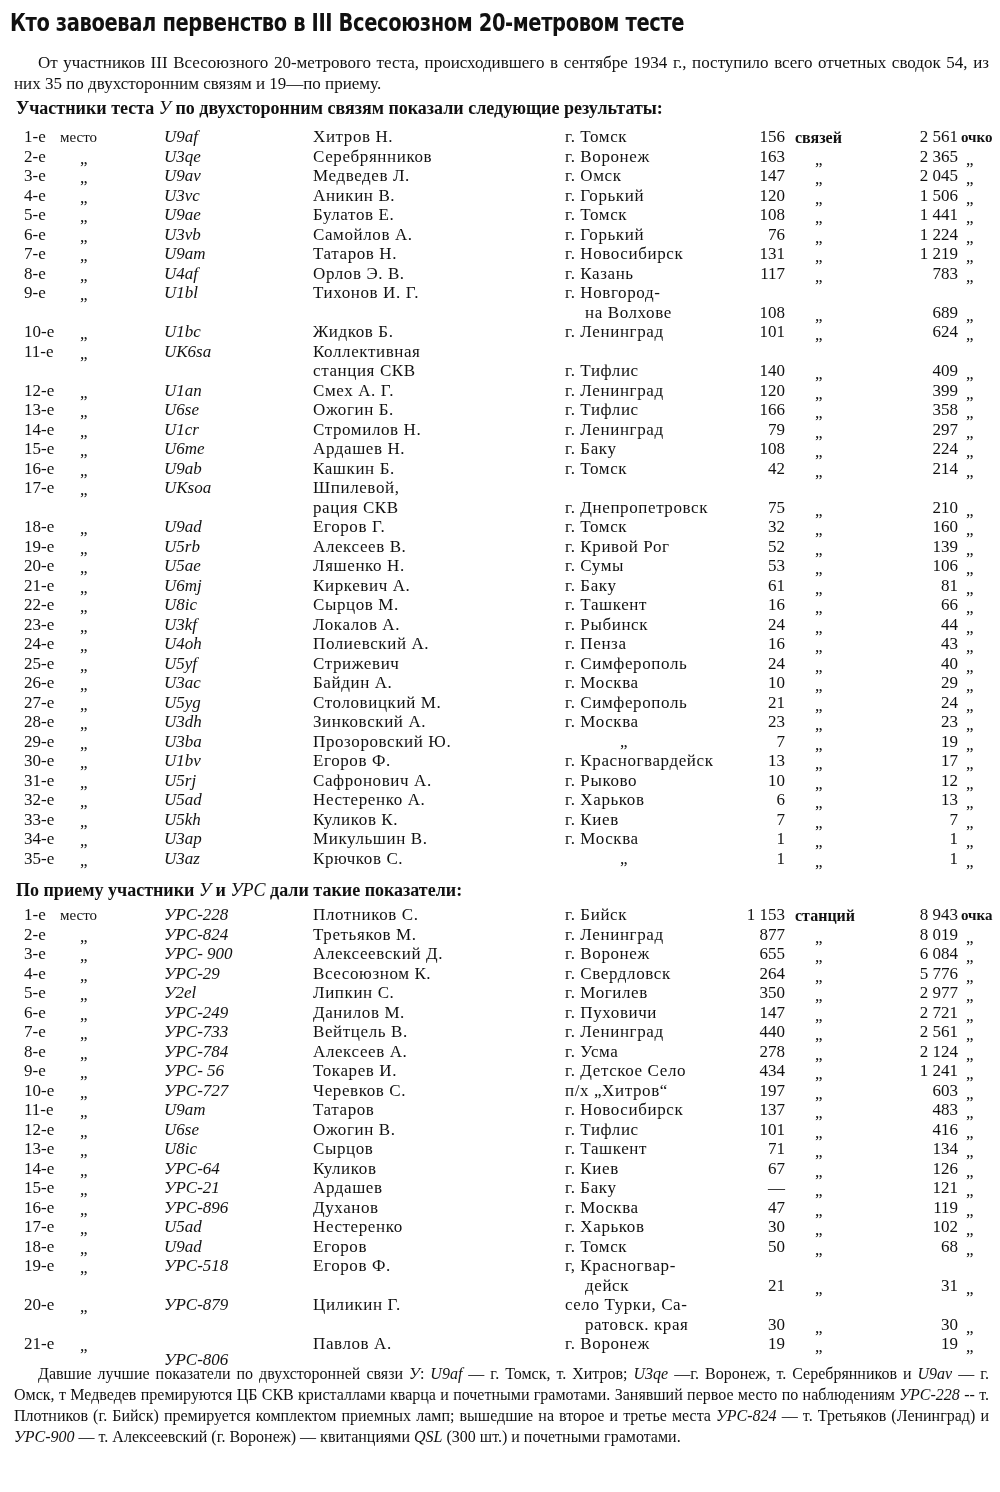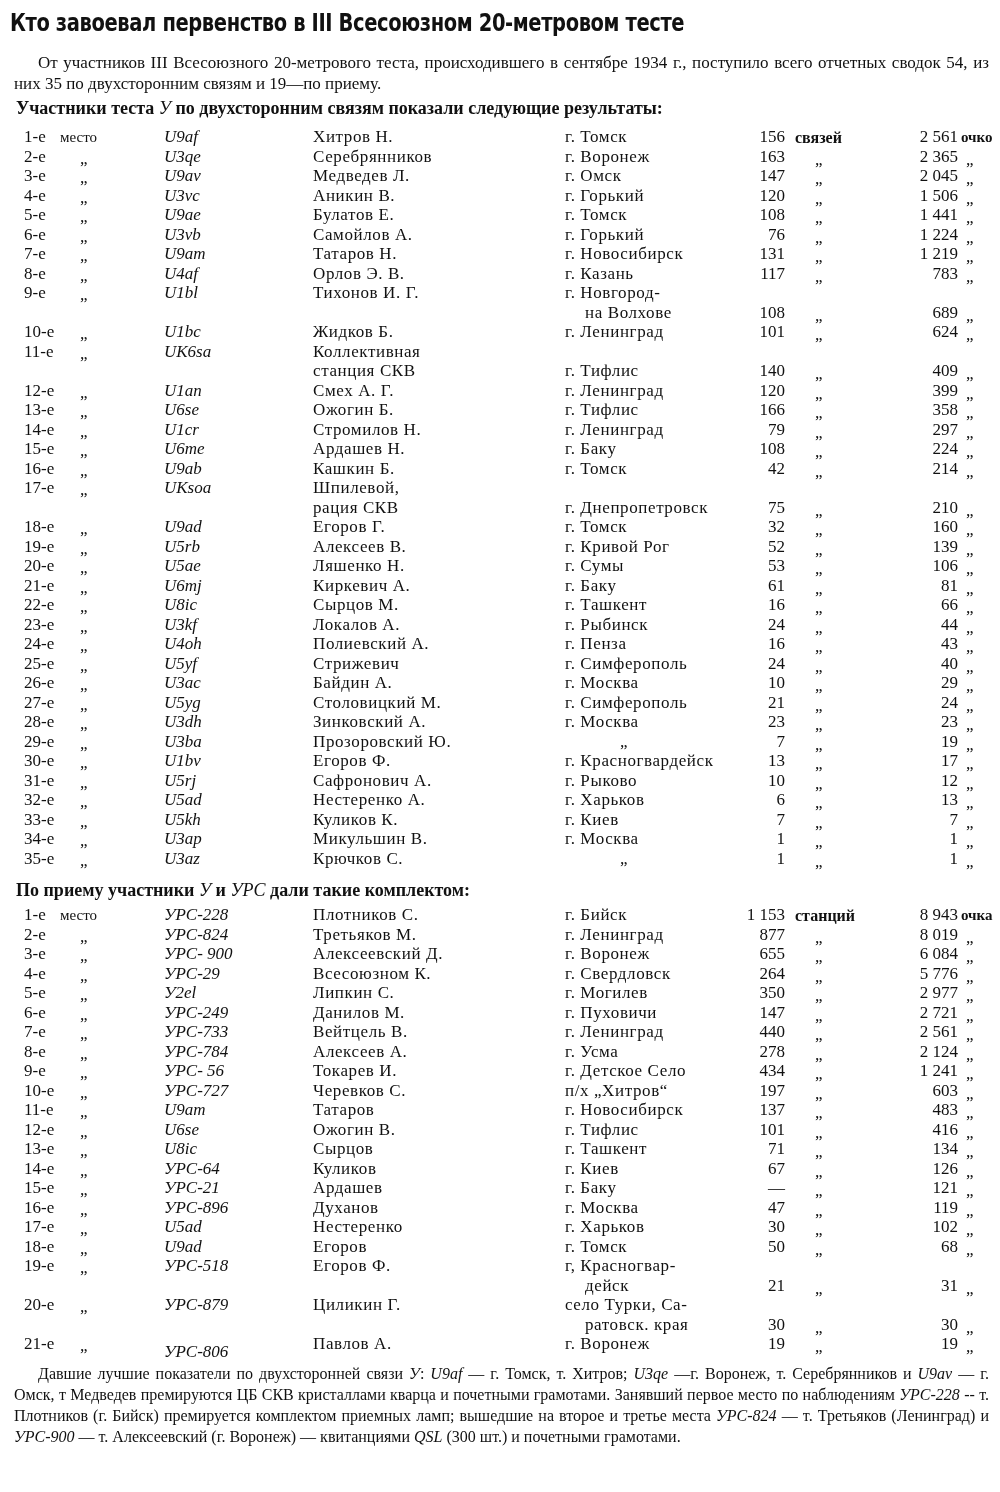--- a/index.html
+++ b/index.html
@@ -439,21 +439,21 @@
       <span class="c-name" style="top:0">Крючков С.</span>
       <span class="c-city" style="top:0px;left:620px">„</span>
       <span class="c-n" style="top:0px">1</span>
       <span class="c-udit" style="top:3px">„</span>
       <span class="c-pts" style="top:0px">1</span>
       <span class="c-pdit" style="top:3px">„</span>
     </div>
   </div>
 
 <p class="sect-head" style="top:880px">
-  <span>По приему участники </span><i>У</i><span> и </span><i>УРС</i><span>  дали такие комплектом:</span>
+  <span>По приему участники </span><i>У</i><span> и </span><i>УРС</i><span>  дали такие показатели:</span>
 </p>
 <div class="tbl" id="tbl2" style="top:905px">
     <div class="row" style="position: absolute; top: 0px; left: 0px; width: 1000px; height: 19.5px;">
       <span class="c-place" style="top:0">1-е</span>
       <span class="c-label" style="top:2px;left:60px">место</span>
       <span class="c-call" style="top:0">УРС-228</span>
       <span class="c-name" style="top:0">Плотников С.</span>
       <span class="c-city" style="top:0px;">г. Бийск</span>
       <span class="c-n" style="top:0px">1 153</span>
       <span class="c-unit" style="top:2px">станций</span>
@@ -667,21 +667,21 @@
       <span class="c-city" style="top:0px;">село Турки, Са-</span>
       <span class="c-city" style="top:19.5px;left:585px">ратовск. края</span>
       <span class="c-n" style="top:19.5px">30</span>
       <span class="c-udit" style="top:22.5px">„</span>
       <span class="c-pts" style="top:19.5px">30</span>
       <span class="c-pdit" style="top:22.5px">„</span>
     </div>
     <div class="row" style="position: absolute; top: 429px; left: 0px; width: 1000px; height: 19.5px;">
       <span class="c-place" style="top:0">21-е</span>
       <span class="c-ditto" style="top:2px">„</span>
-      <span class="c-call" style="top:8px">УРС-806</span>
+      <span class="c-call" style="top:16px">УРС-806</span>
       <span class="c-name" style="top:0">Павлов А.</span>
       <span class="c-city" style="top:0px;">г. Воронеж</span>
       <span class="c-n" style="top:0px">19</span>
       <span class="c-udit" style="top:3px">„</span>
       <span class="c-pts" style="top:0px">19</span>
       <span class="c-pdit" style="top:3px">„</span>
     </div>
   </div>
 
 <p class="footer">

